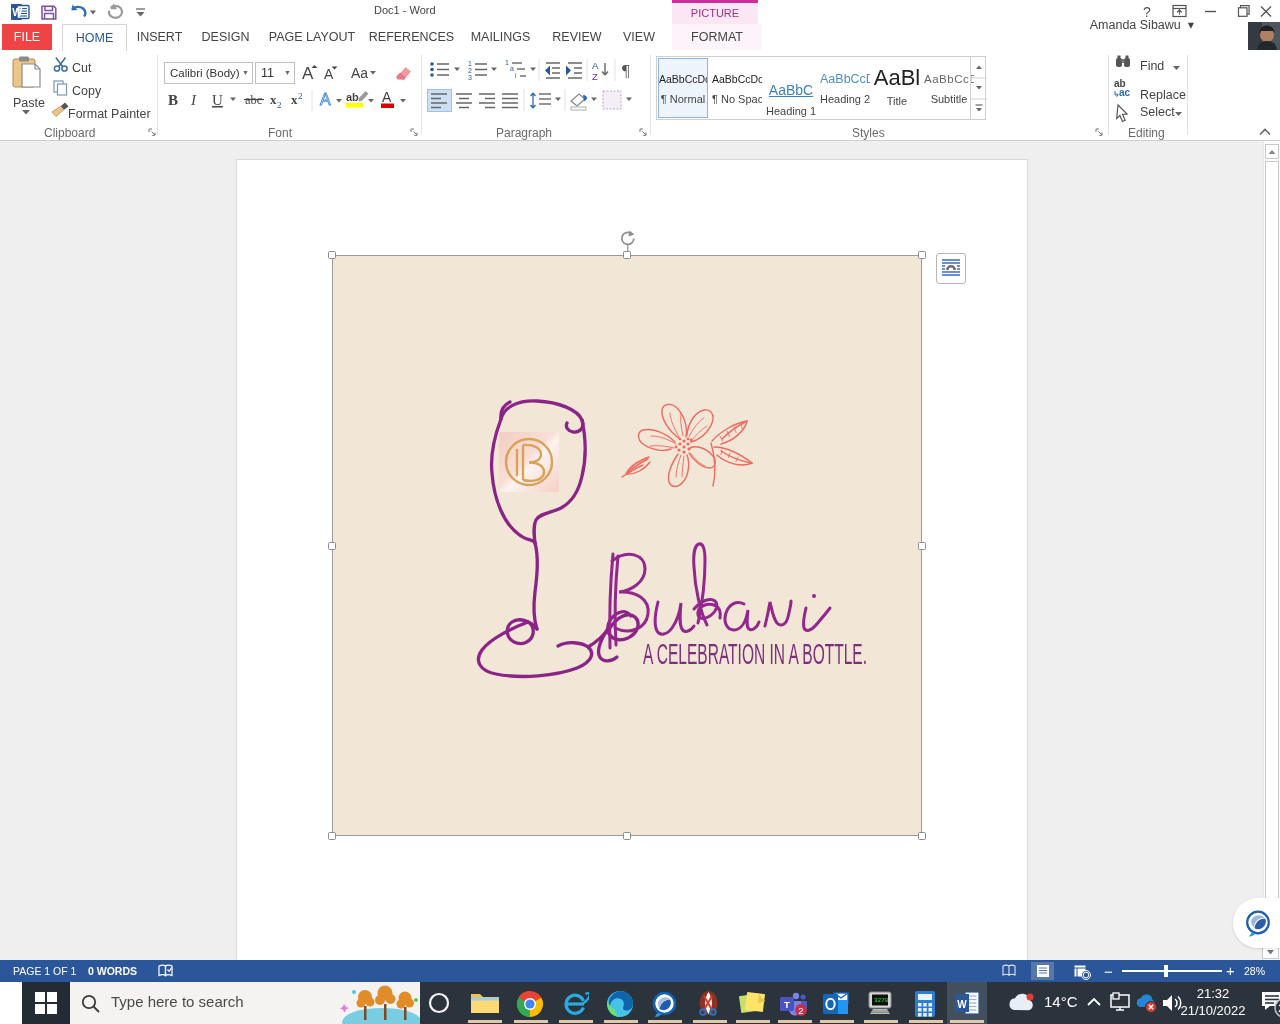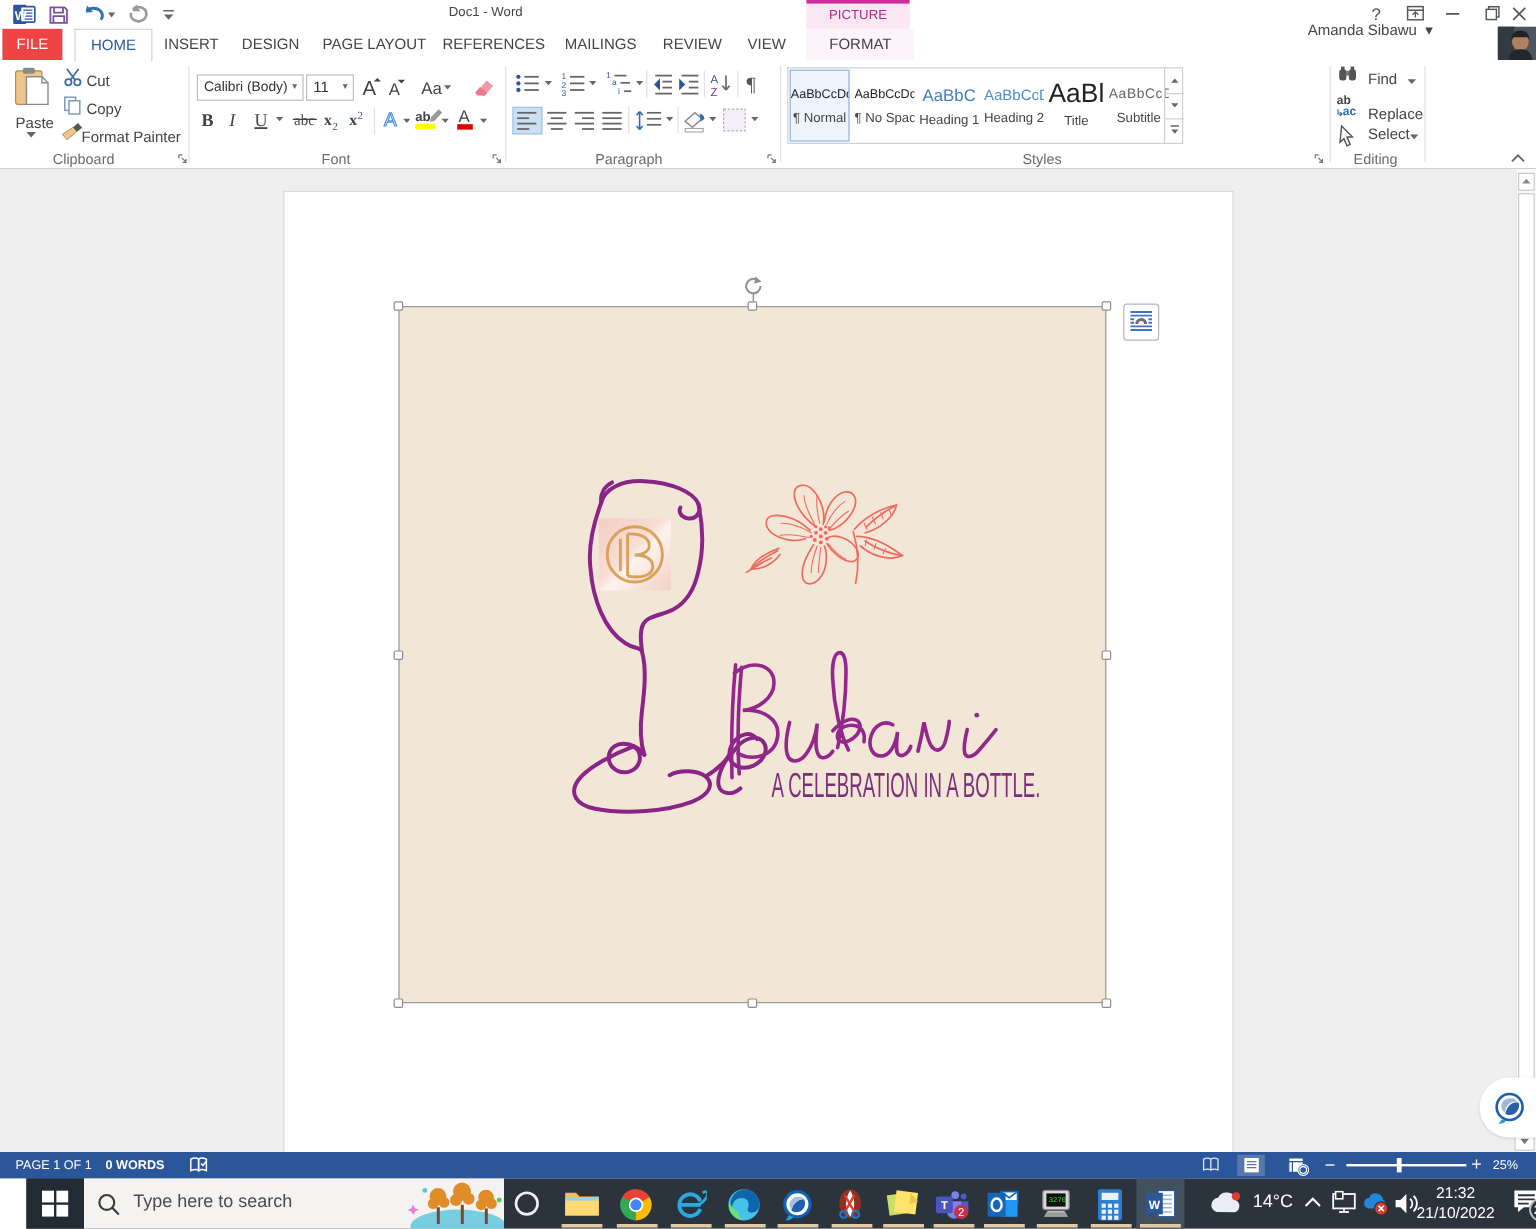--- a/index.html
+++ b/index.html
@@ -287,21 +287,21 @@
   <div class="abs" style="left:656px;top:56px;width:330px;height:64px;border:1px solid #d0d0d0;background:#fff;"></div>
   <div class="stylecard" style="left:658px;border:1px solid #92b6e4;background:#eef4fb;height:60px;">
     <div style="font-size:10.5px;color:#222;margin-top:14px;">AaBbCcDc</div>
     <div class="lbl">¶ Normal</div>
   </div>
   <div class="stylecard" style="left:712px;">
     <div style="font-size:10.5px;color:#222;margin-top:15px;">AaBbCcDc</div>
     <div class="lbl">¶ No Spac...</div>
   </div>
   <div class="stylecard" style="left:766px;">
-    <div style="font-size:14px;color:#3f7ec1;margin-top:13px;">AaBbC‌</div>
+    <div style="font-size:14px;color:#3f7ec1;margin-top:24px;text-decoration:underline;">AaBbC‌</div>
     <div class="lbl" style="margin-top:7px;">Heading 1</div>
   </div>
   <div class="stylecard" style="left:820px;">
     <div style="font-size:12.5px;color:#4f8ec9;margin-top:14px;">AaBbCcD</div>
     <div class="lbl" style="margin-top:7px;">Heading 2</div>
   </div>
   <div class="stylecard" style="left:872px;">
     <div style="font-size:22px;color:#222;margin-top:7px;">AaBl</div>
     <div class="lbl" style="margin-top:4px;">Title</div>
   </div>
@@ -519,21 +519,21 @@
         </g>
       <rect x="76" y="3" width="12" height="12" fill="#fff"></rect>
       <path d="M76 3 h12 v12 h-12 z M76 6 h12 M79 6 v9" fill="none" stroke="#2b579a" stroke-width="1"></path>
       <circle cx="88" cy="13" r="4.5" fill="#2b579a" stroke="#fff" stroke-width="1"></circle>
       <circle cx="88" cy="13" r="2.8" fill="none" stroke="#fff" stroke-width="1"></circle>
     </svg>
     <div class="s" style="left:1104px;top:3px;font-size:15px;">−</div>
     <div class="abs" style="left:1122px;top:10px;width:100px;height:2px;background:#fff;"></div>
     <div class="abs" style="left:1164px;top:5px;width:4px;height:12px;background:#fff;"></div>
     <div class="s" style="left:1226px;top:2px;font-size:15px;">+</div>
-    <div class="s" style="left:1244px;top:5px;">25%</div>
+    <div class="s" style="left:1244px;top:5px;">28%</div>
   </div>
   <div class="abs" id="taskbar">
     <div class="abs" style="left:0;top:0;width:48px;height:42px;background:#232c34;"></div>
     <div id="searchbox"></div>
 
     <svg class="abs" style="left:13px;top:10px" width="22" height="22" viewBox="0 0 22 22">
       <g fill="#fff">
           <rect x="0" y="0" width="10" height="10"></rect>
           <rect x="12" y="0" width="10" height="10"></rect>
           <rect x="0" y="12" width="10" height="10"></rect>

